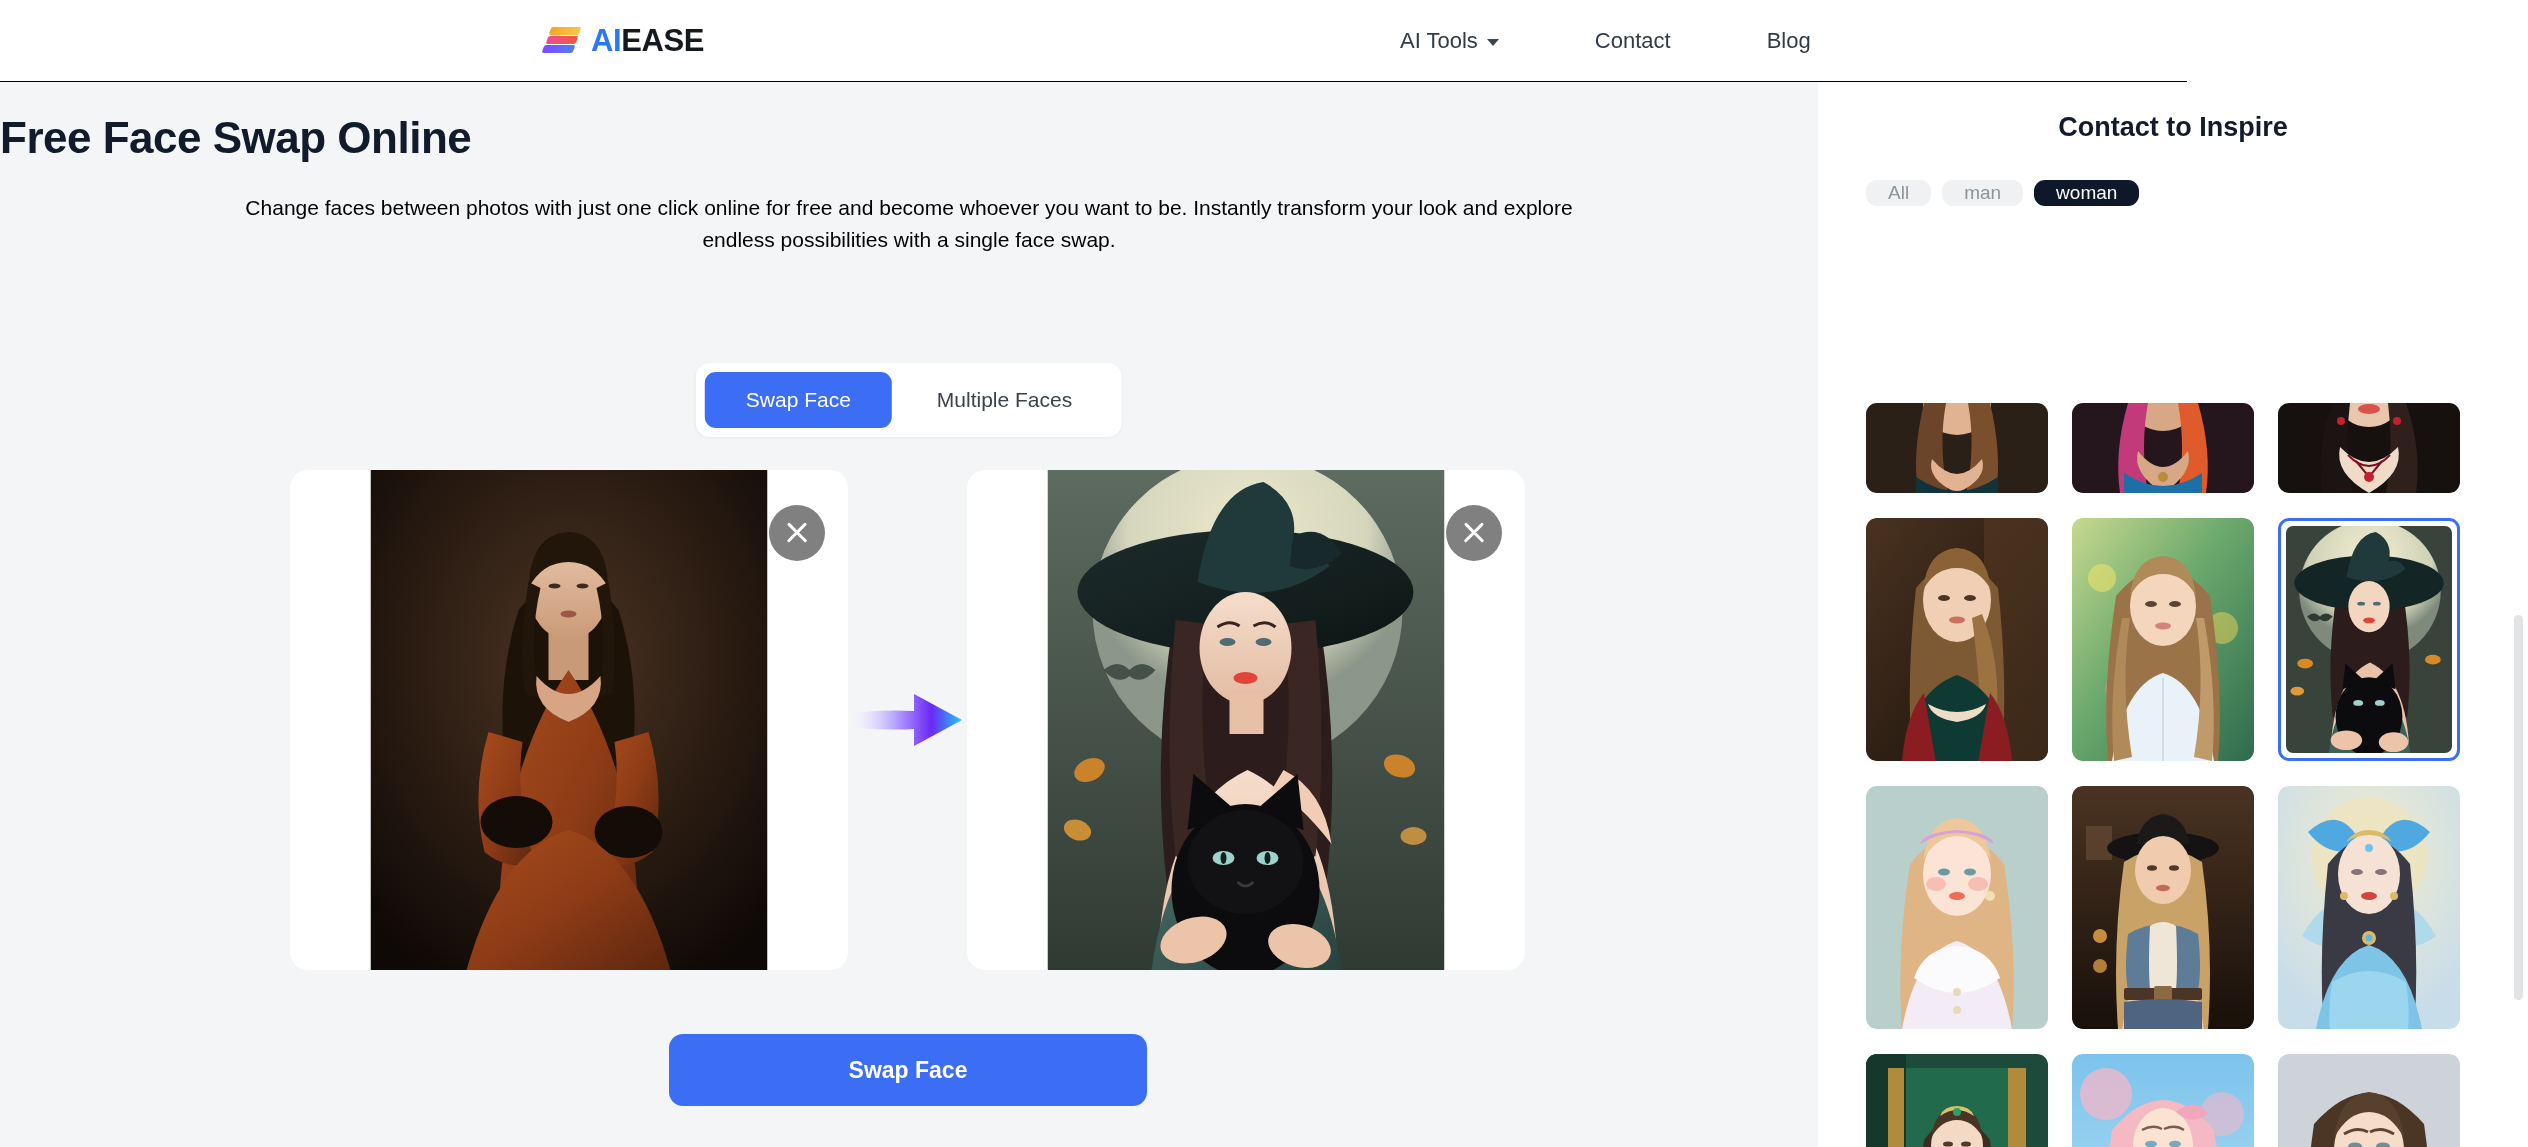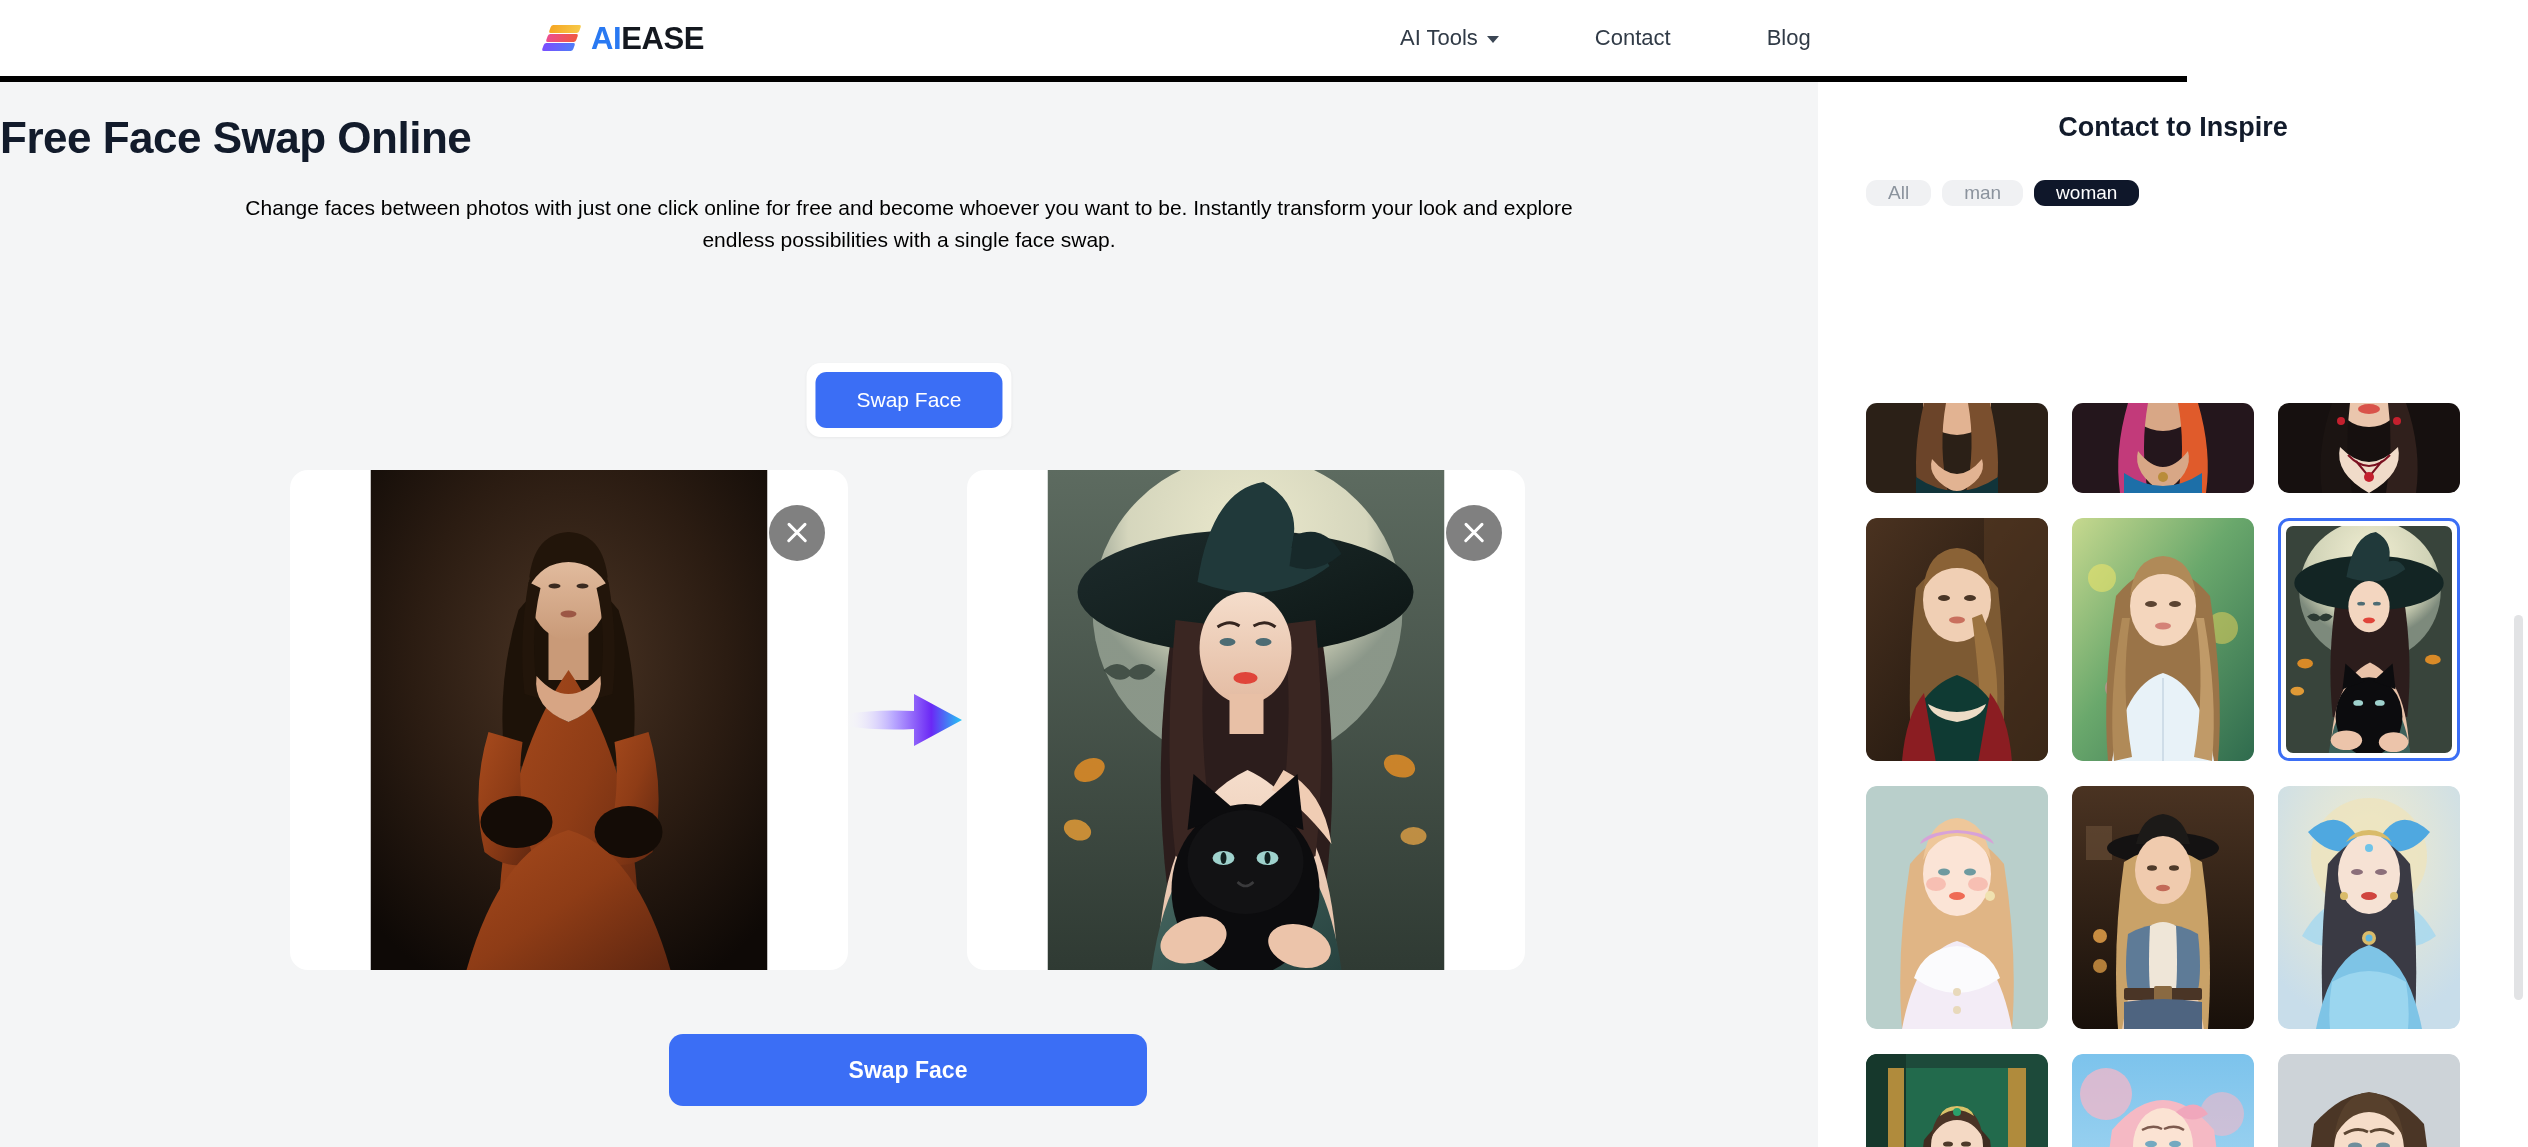--- a/index.html
+++ b/index.html
@@ -12,21 +12,21 @@
     background: #ffffff;
   }
 
   
   .header {
     position: absolute;
     top: 0; left: 0;
     width: 2187px;
     height: 82px;
     background: #ffffff;
-    border-bottom: 6px solid #000000;
+    border-bottom: 1px solid #000000;
     display: flex;
     align-items: center;
     z-index: 20;
   }
 
   .logo {
     position: absolute;
     left: 543px;
     display: flex;
     align-items: center;
@@ -359,20 +359,21 @@
   </nav>
 </div>
 
 <div class="main">
 
   <div class="page-title">Free Face Swap Online</div>
   <div class="page-subtitle">Change faces between photos with just one click online for free and become whoever you want to be. Instantly transform your look and explore endless possibilities with a single face swap.</div>
 
   <div class="mode-toggle">
     <button class="mode-btn active">Swap Face</button>
+    <button class="mode-btn">Multiple Faces</button>
   </div>
 
   <div class="cards-row">
 
     <div class="img-card left">
       <div class="photo">
         <svg viewBox="0 0 397 500" width="397" height="500" preserveAspectRatio="xMidYMid slice">
           <defs>
             <radialGradient id="vbg" cx="50%" cy="38%" r="72%">
               <stop offset="0%" stop-color="#4a3424"></stop>

